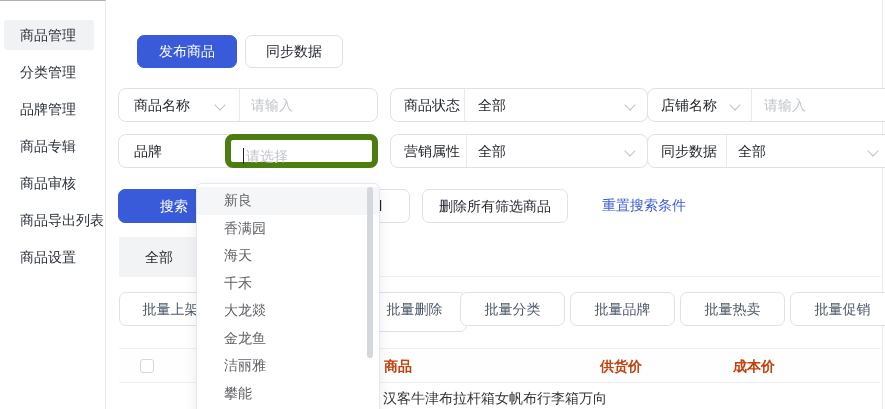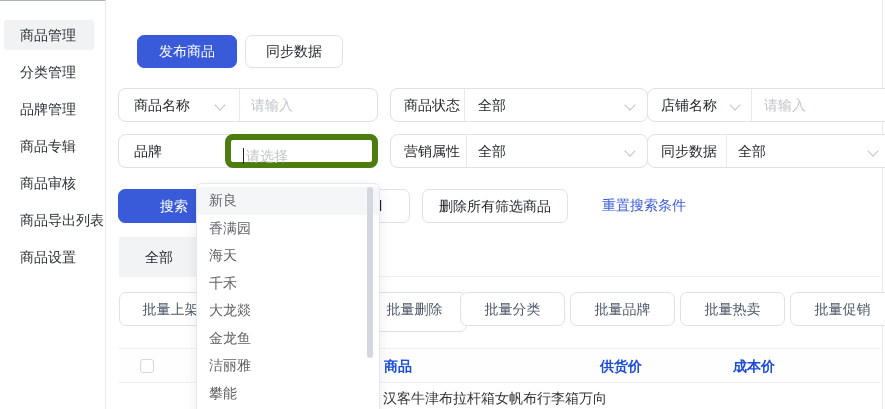--- a/index.html
+++ b/index.html
@@ -53,34 +53,34 @@
   .tab {
     position:absolute; left:119px; top:237px; width:80px; height:40px;
     background:#f2f3f5; color:#1f2329; text-align:center; line-height:40px;
     font-weight:500; cursor:pointer;
   }
   
   .thead {
     position:absolute; left:119px; top:348px; width:762px; height:35px;
     border-top:1px solid #f0f0f2; border-bottom:1px solid #f0f0f2; background:#fefefe;
   }
-  .th { position:absolute; top:9px; font-weight:600; color:#1d4ed8; white-space:nowrap; }
+  .th { position:absolute; top:9px; font-weight:600; color:#c2410c; white-space:nowrap; }
   .checkbox {
     position:absolute; width:14px; height:14px; border:1px solid #d4d7de;
     border-radius:3px; background:#fff; cursor:pointer;
   }
   .cell-text { position:absolute; color:#333; white-space:nowrap; }
   
   .dropdown {
     position:absolute; left:196px; top:183px; width:184px; height:240px;
     background:#fff; border:1px solid #e4e7ed; border-radius:6px 6px 0 0;
     box-shadow:0 4px 14px rgba(0,0,0,.08); z-index:50; overflow:hidden;
   }
   .dd-item {
-    height:27.5px; line-height:27.5px; padding-left:12px; color:#606266;
+    height:27.5px; line-height:27.5px; padding-left:27px; color:#606266;
     cursor:pointer; white-space:nowrap;
   }
   .dd-item.hover { background:#f4f6f8; }
   .dd-scroll {
     position:absolute; right:6px; top:3px; width:6px; height:171px;
     background:#d4d7dd; border-radius:3px; cursor:pointer;
   }
   .edge-line { position:absolute; left:882px; top:0; width:1px; height:409px; background:#e8eaed; }
 </style>
 </head>

